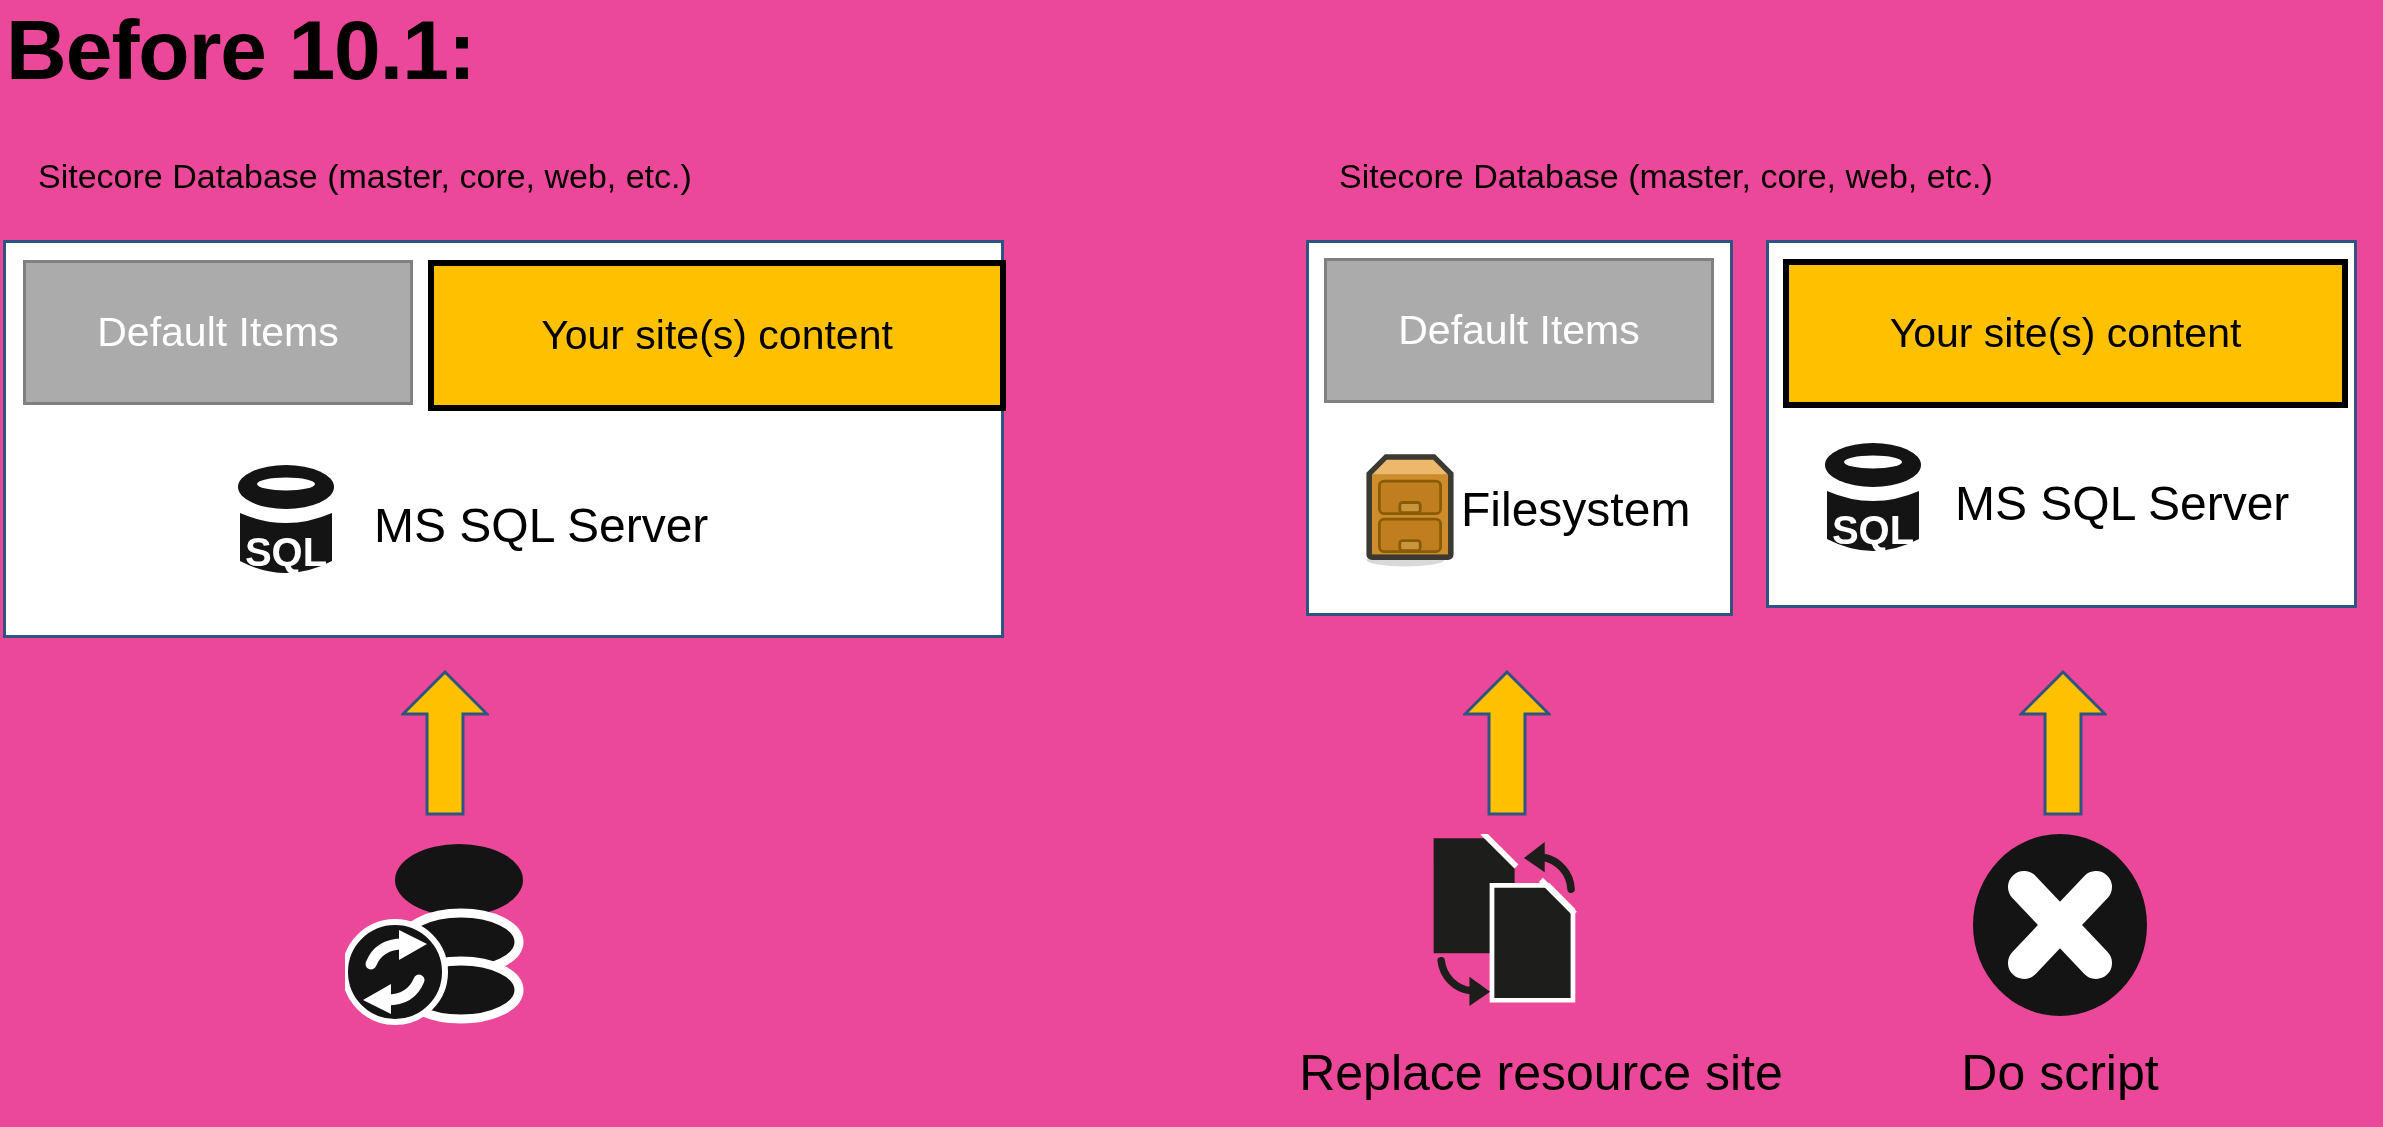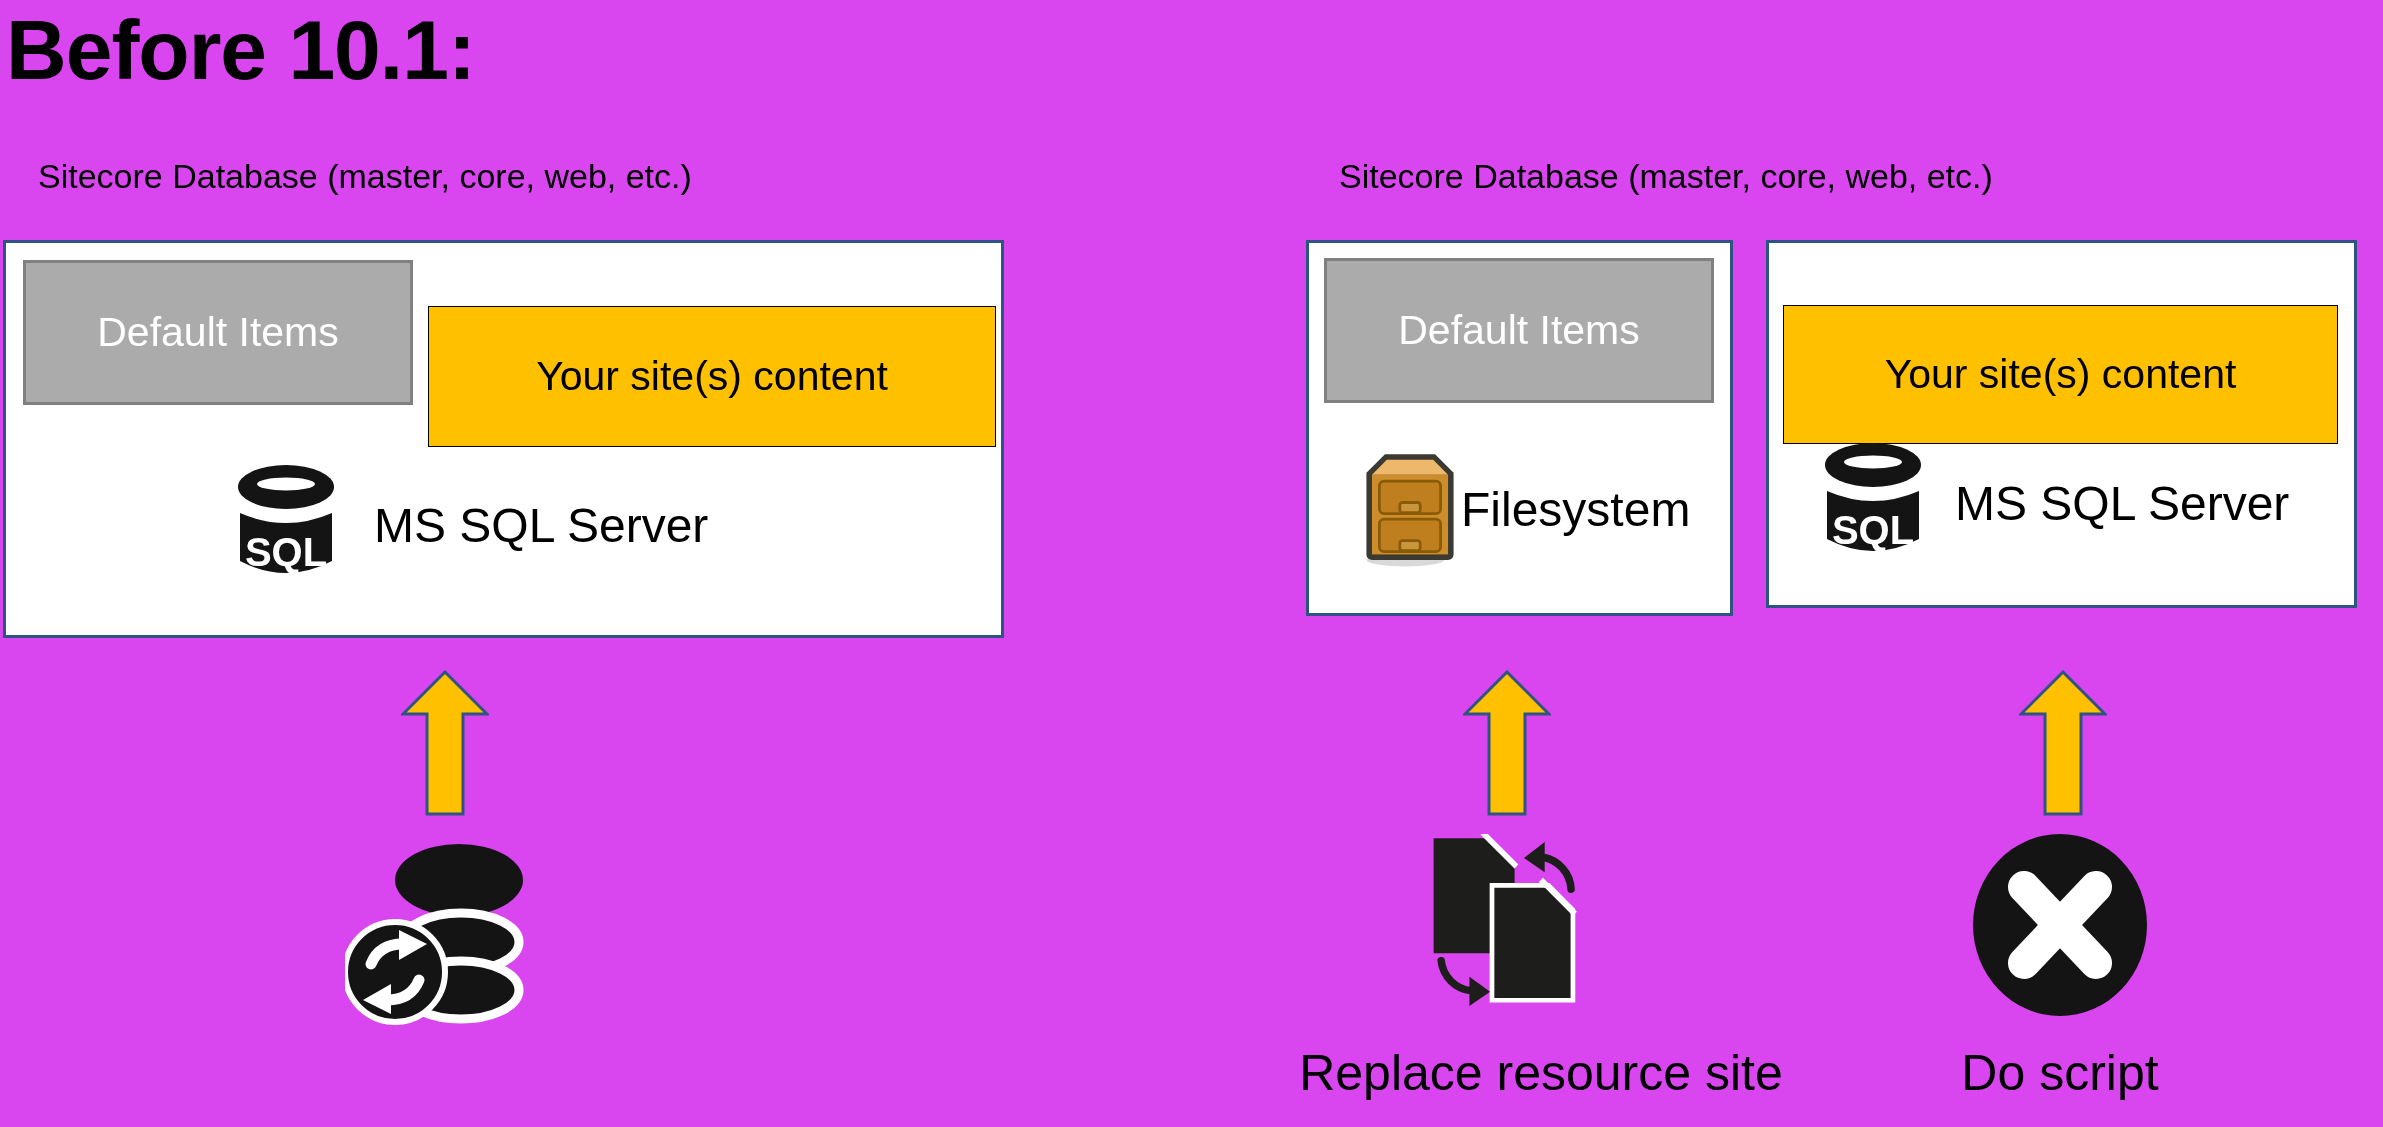--- a/index.html
+++ b/index.html
@@ -1,27 +1,27 @@
 <!DOCTYPE html>
 <html><head>
 <meta charset="utf-8">
 <style>
   html,body{margin:0;padding:0;background:#ffffff;}
   .canvas{
-    position:relative;width:2383px;height:1127px;background:#d946ef;overflow:hidden;
+    position:relative;width:2383px;height:1127px;background:#ec4899;overflow:hidden;
     font-family:"Liberation Sans", sans-serif;color:#000;
   }
   .abs{position:absolute;}
   .title{font-size:84px;font-weight:600;line-height:1.15;letter-spacing:-1px;white-space:nowrap;}
   .db-label{font-size:34px;font-weight:400;line-height:1.2;white-space:nowrap;margin-left:11px;}
   .big-box{position:absolute;border:3px solid #2E5484;background:#ffffff;box-sizing:border-box;}
   .chip{position:absolute;display:flex;align-items:center;justify-content:center;
         box-sizing:content-box;font-size:41px;white-space:nowrap;}
   .chip-gray{background:#ABABAB;border:3px solid #808080;color:#ffffff;}
-  .chip-gold{background:#FFC000;border:1px solid #000000;color:#000000;margin-top:46px;}
+  .chip-gold{background:#FFC000;border:6px solid #000000;color:#000000;}
   .storage{position:absolute;display:flex;align-items:center;}
   .storage-label{font-size:48px;white-space:nowrap;}
   .caption{position:absolute;font-size:50px;font-weight:500;text-align:center;white-space:nowrap;}
   .arrow{position:absolute;width:88px;height:146px;}
   svg{display:block;}
 </style>
 </head>
 <body>
 
 <div class="canvas">

